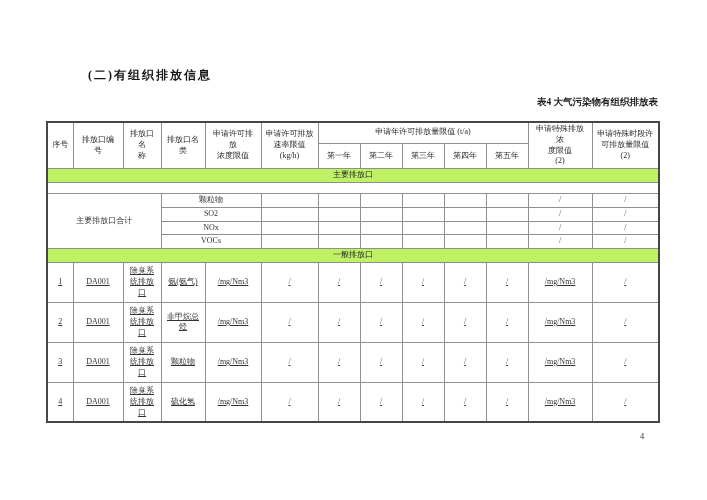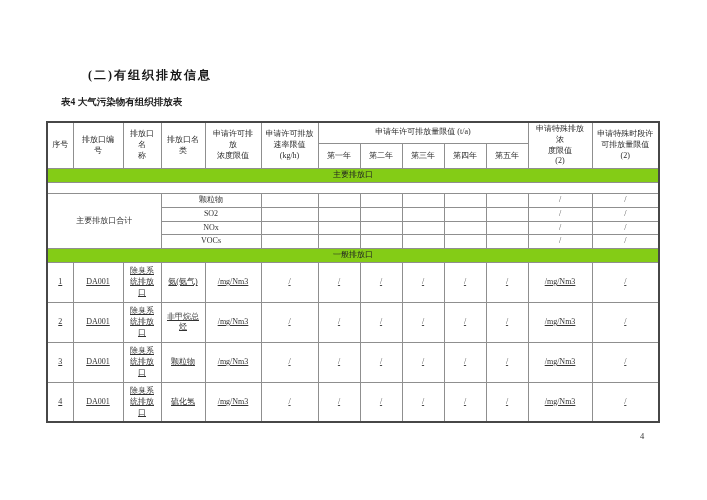--- a/index.html
+++ b/index.html
@@ -16,24 +16,24 @@
     top: 67px;
     font-size: 12px;
     font-weight: bold;
     letter-spacing: 2px;
     color: #161616;
     white-space: nowrap;
     text-align: center;
   }
   .table-title {
     position: absolute;
-    left: 61px;
+    left: 46px;
     top: 96px;
     width: 612px;
-    text-align: left;
+    text-align: right;
     font-size: 9.5px;
     font-weight: bold;
     color: #1c1c1c;
   }
   table.emission {
     position: absolute;
     left: 46px;
     top: 121px;
     width: 612px;
     border-collapse: collapse;
@@ -48,21 +48,21 @@
     vertical-align: middle;
     padding: 1px 4px;
     font-weight: normal;
     overflow: hidden;
   }
   table.emission { border: 2px solid #474747; }
   table.emission thead th { white-space: pre-line; color: #2a2a2a; }
   tr.h-top { height: 20px; }
   tr.h-years { height: 24px; }
   tr.section-row td {
-    background: #84cc16;
+    background: #bef264;
     height: 13px;
     font-weight: normal;
     color: #222;
   }
   tr.spacer-row td { height: 11px; }
   tr.total-row td { height: 12px; }
   tr.data-row td { height: 40px; text-decoration: underline; }
   td.slash { color: #4a4a4a; }
   .page-number {
     position: absolute;

